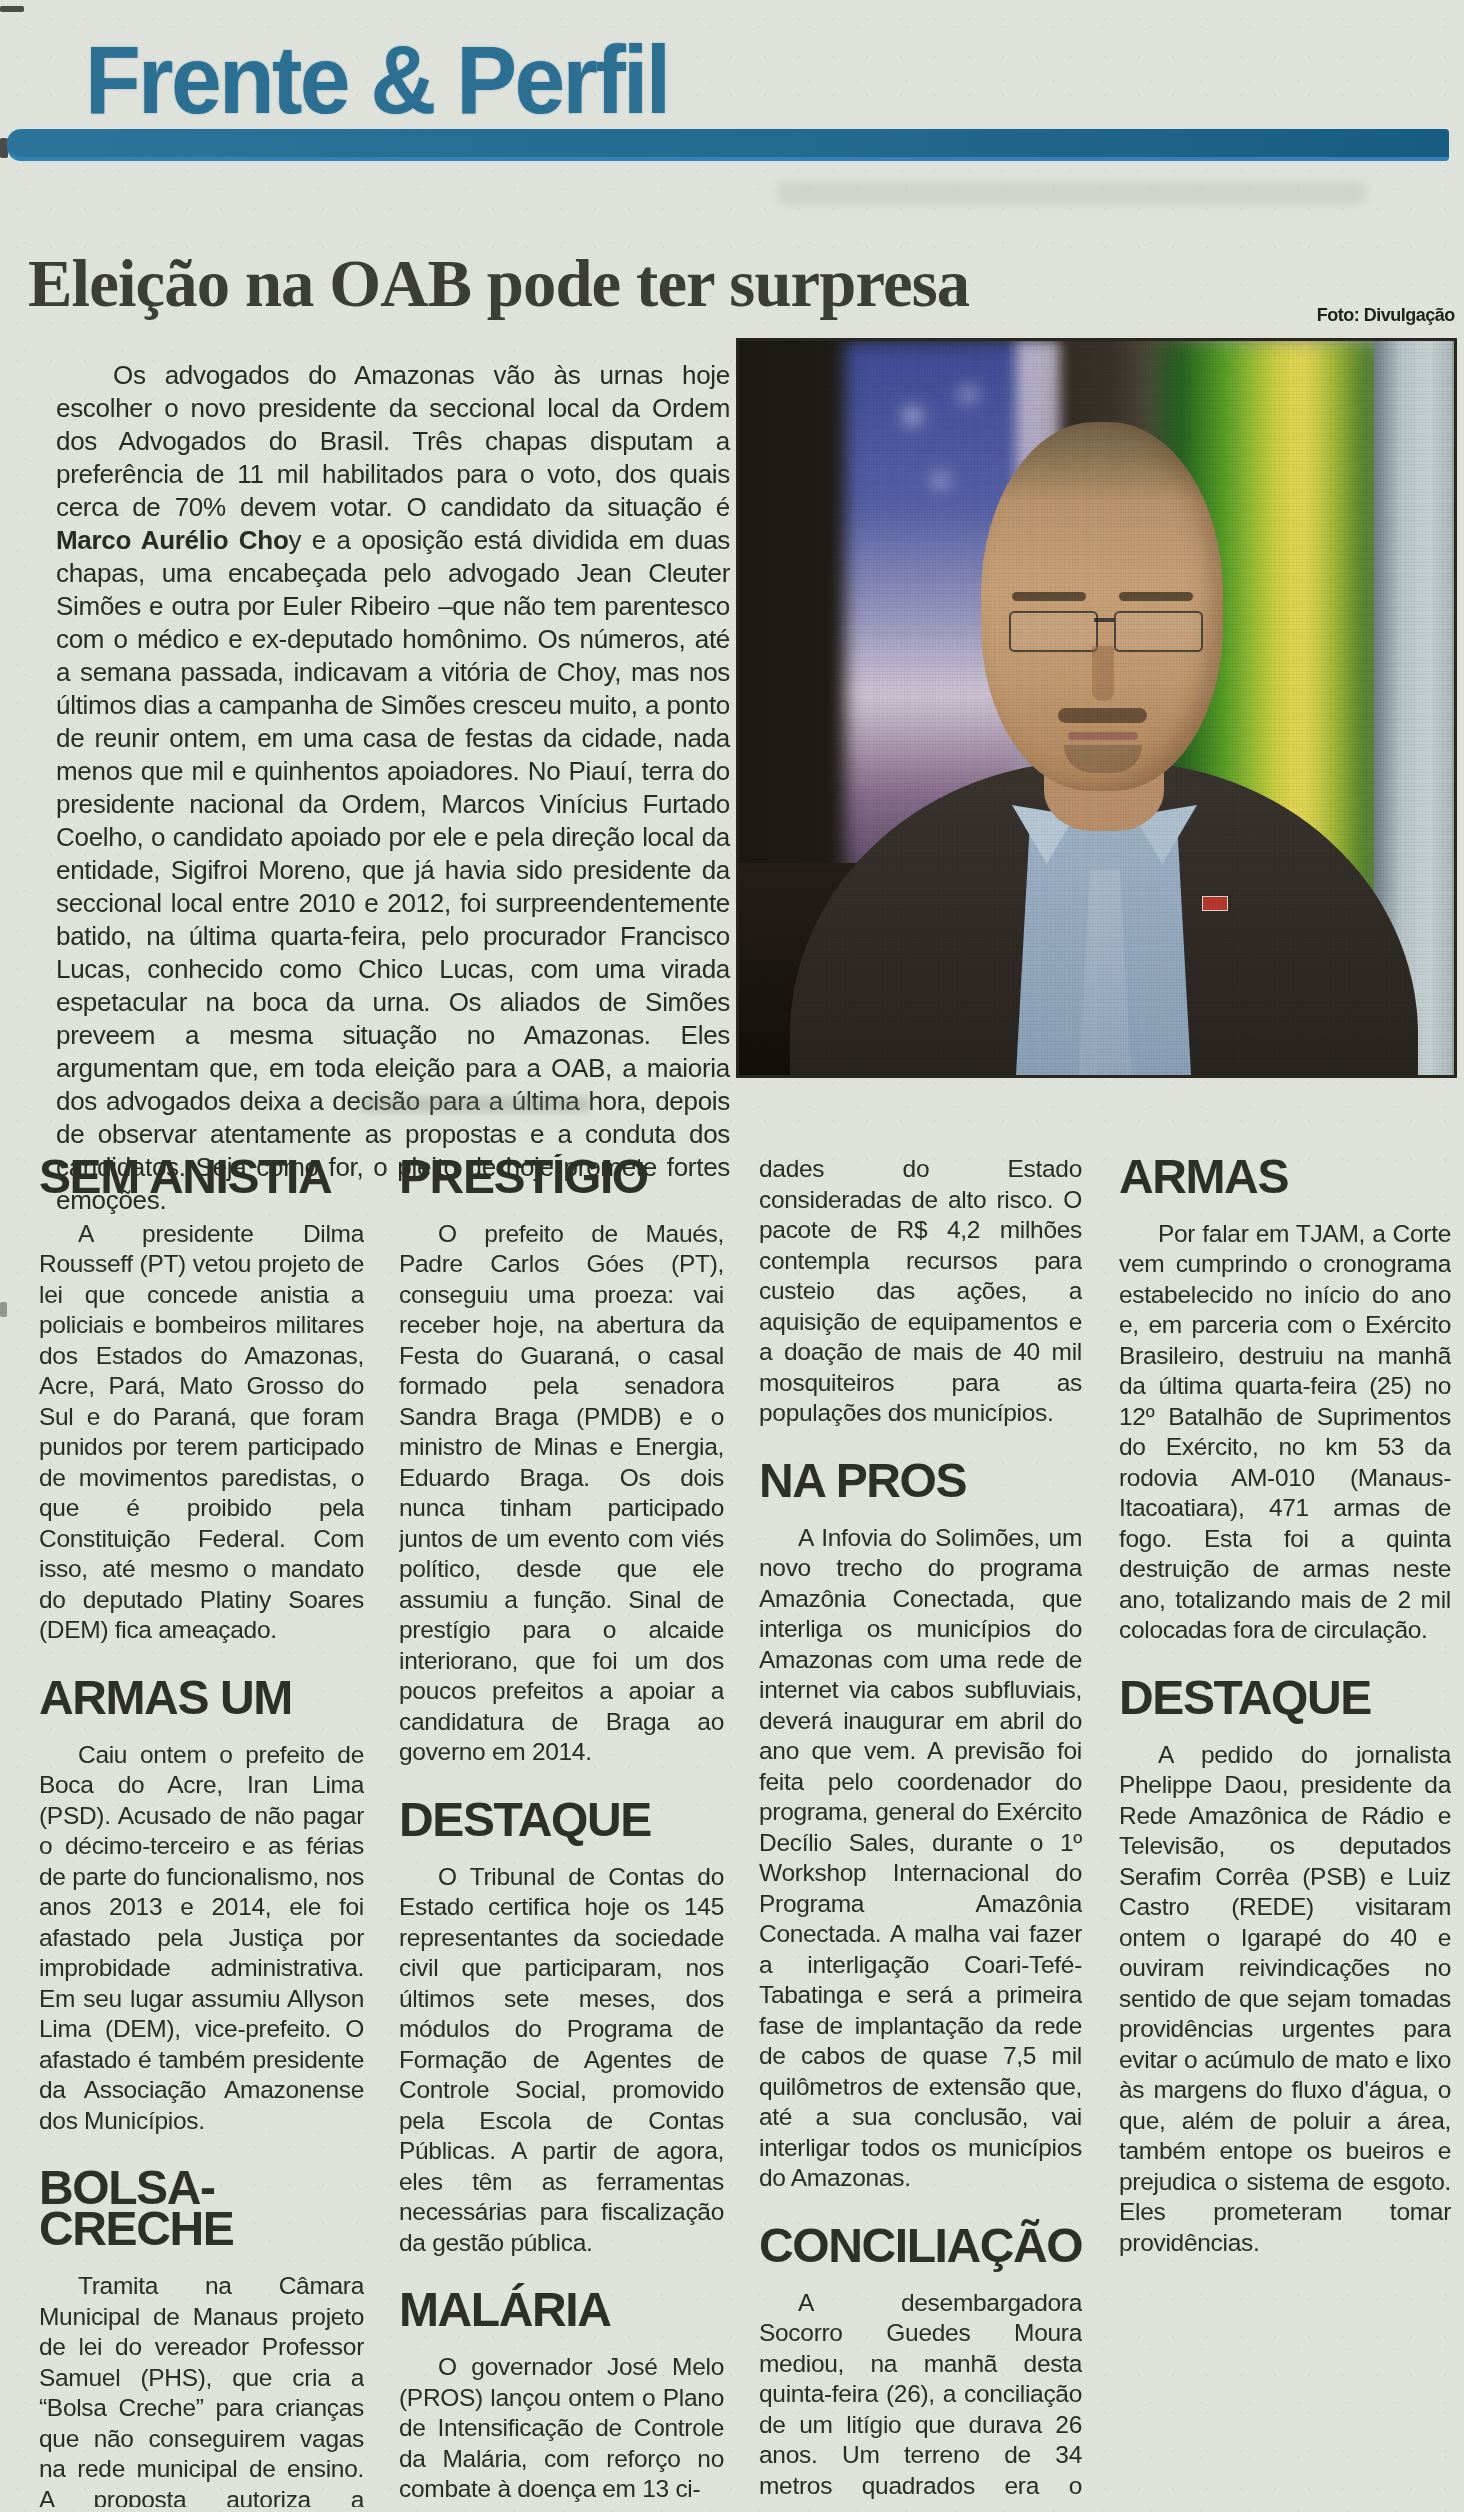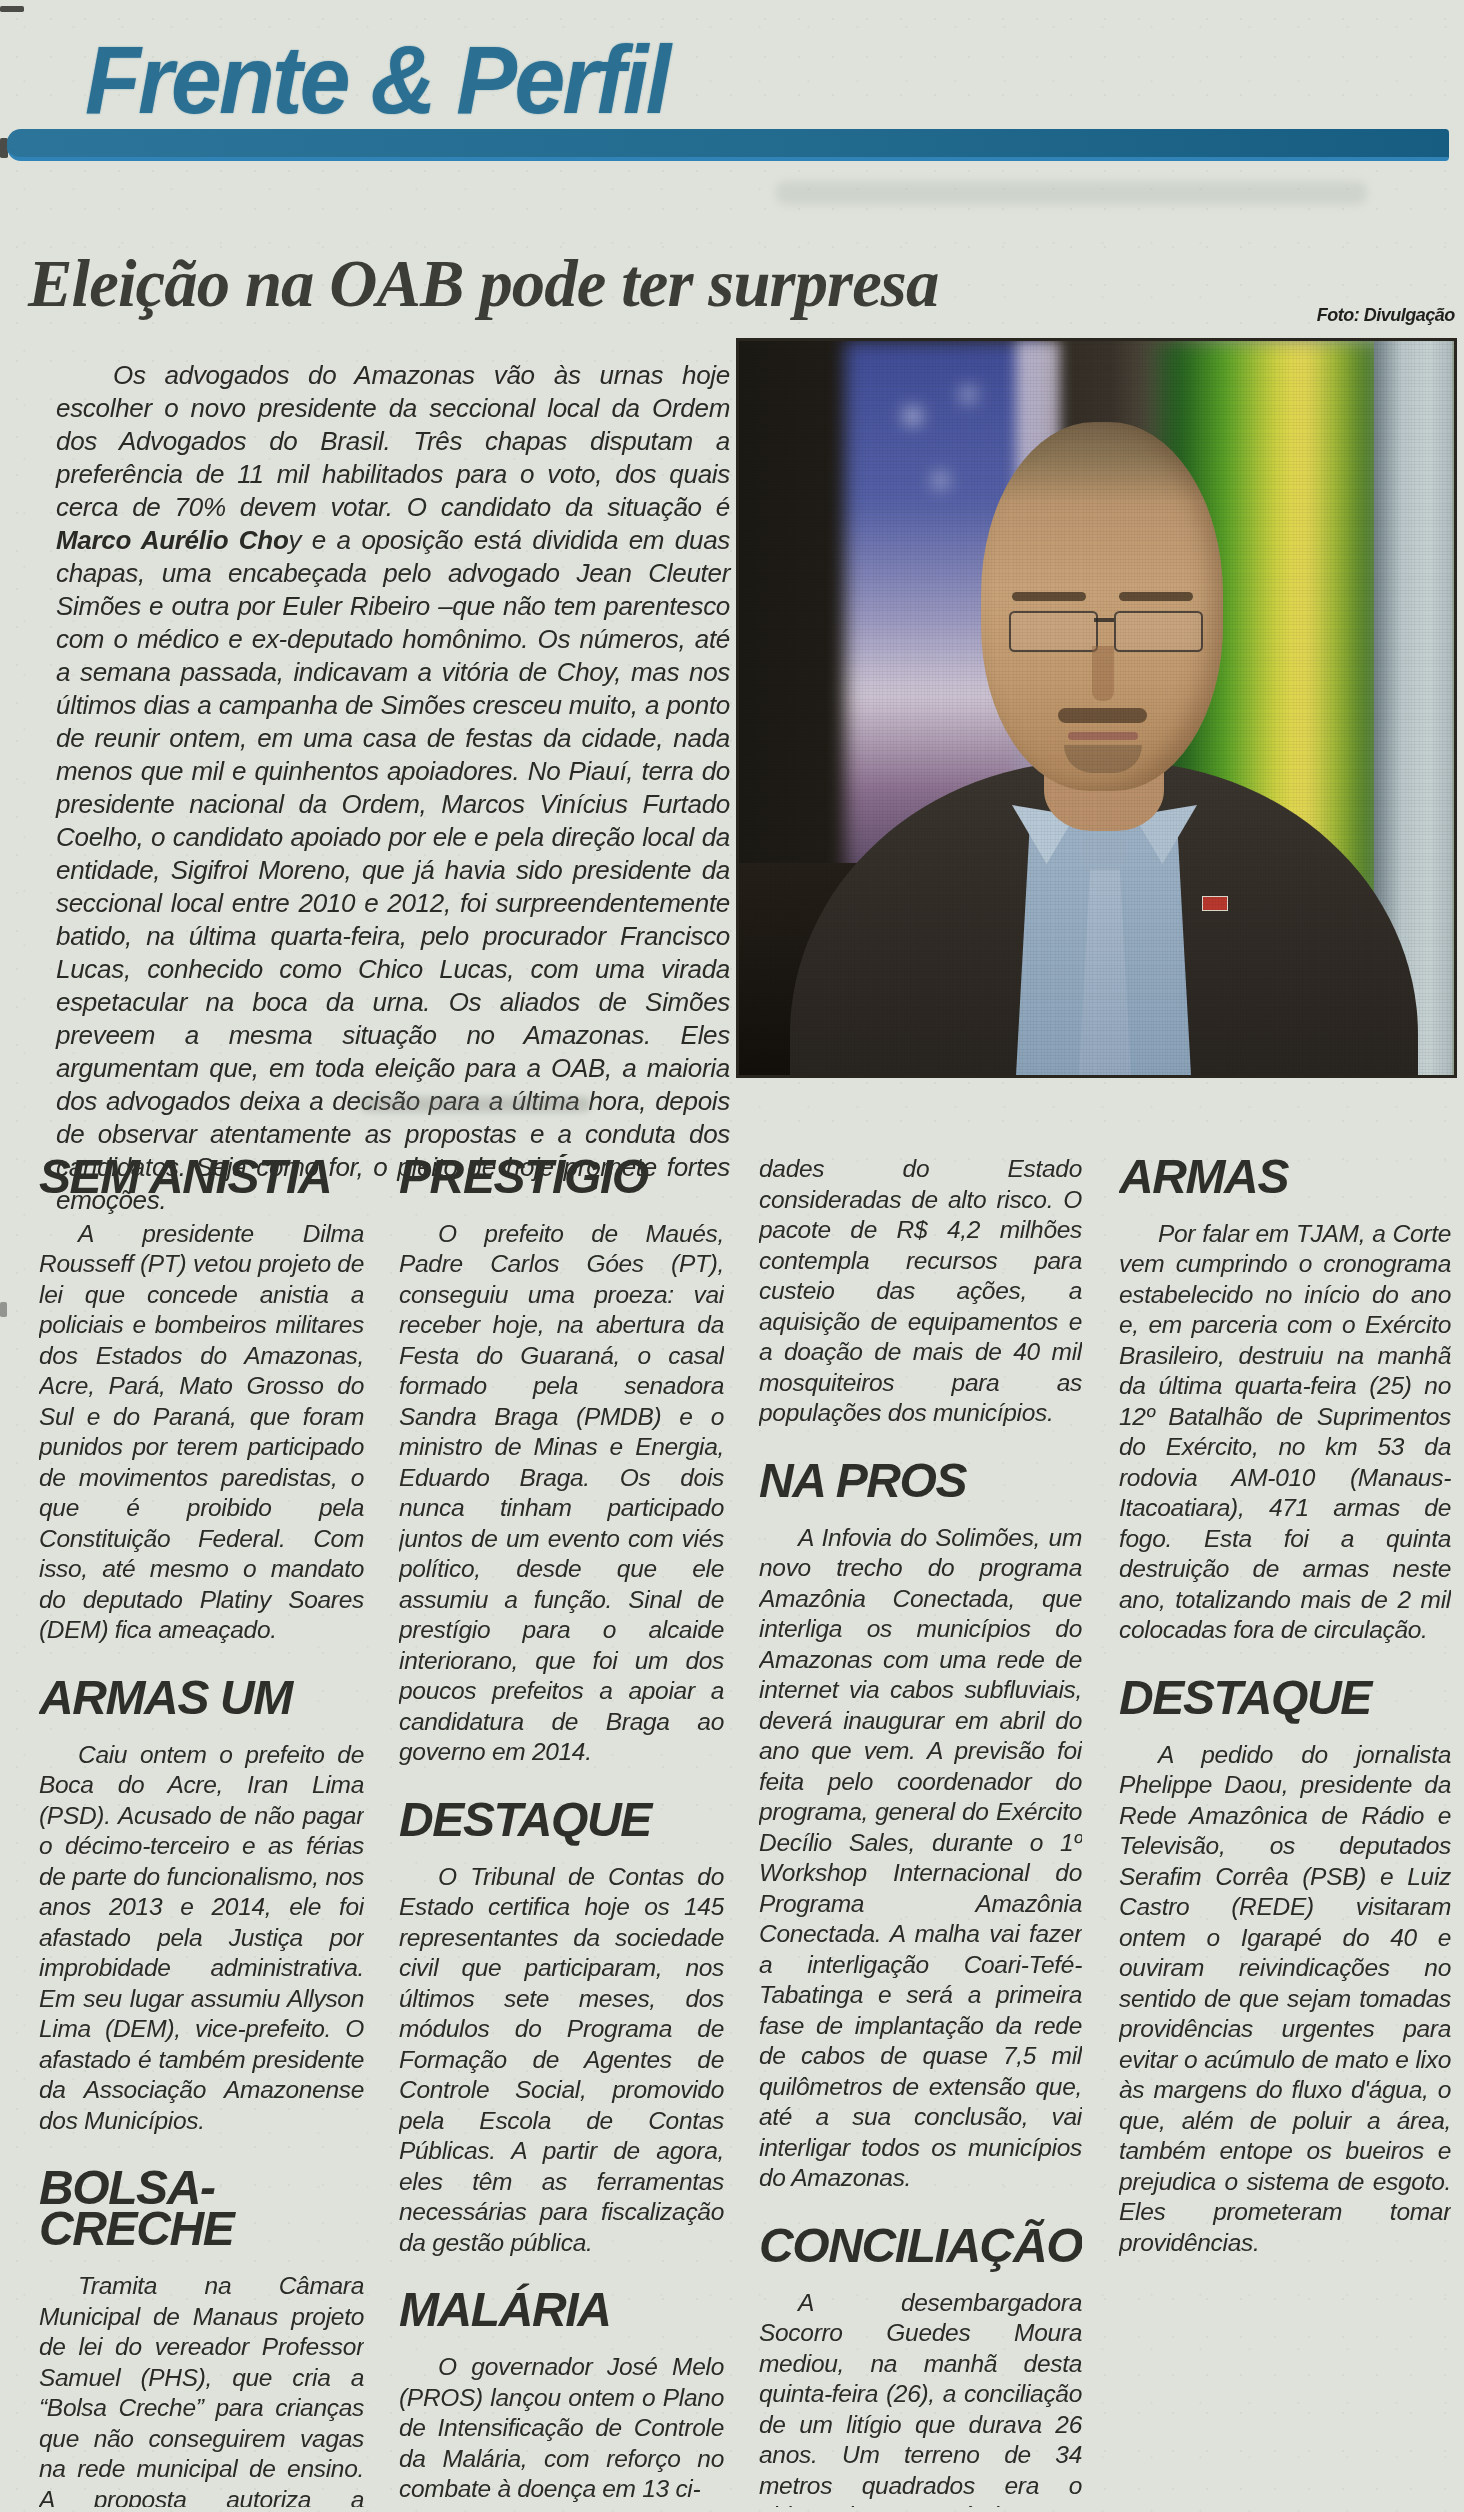--- a/index.html
+++ b/index.html
@@ -5,21 +5,20 @@
   html,body{margin:0;padding:0;background:#b9bdb4;}
   .page{
     position:relative;width:1464px;height:2512px;overflow:hidden;
     background-color:#dee2da;
     background-image:
       radial-gradient(rgba(110,120,100,0.09) 0.9px, transparent 1.2px),
       radial-gradient(rgba(90,100,88,0.06) 0.9px, transparent 1.4px);
     background-size:34px 38px,49px 54px;
     font-family:"Liberation Sans",sans-serif;
     color:#262624;
-    font-style:italic;
   }
   
   .masthead-title{
     position:absolute;left:85px;top:28px;z-index:3;
     font-size:96px;font-weight:bold;line-height:103px;
     color:#2b6f93;letter-spacing:-2.8px;
     transform:scaleX(0.95);transform-origin:left top;
     text-shadow:0 0 1.8px rgba(43,111,147,.55);
   }
   .masthead-bar{

